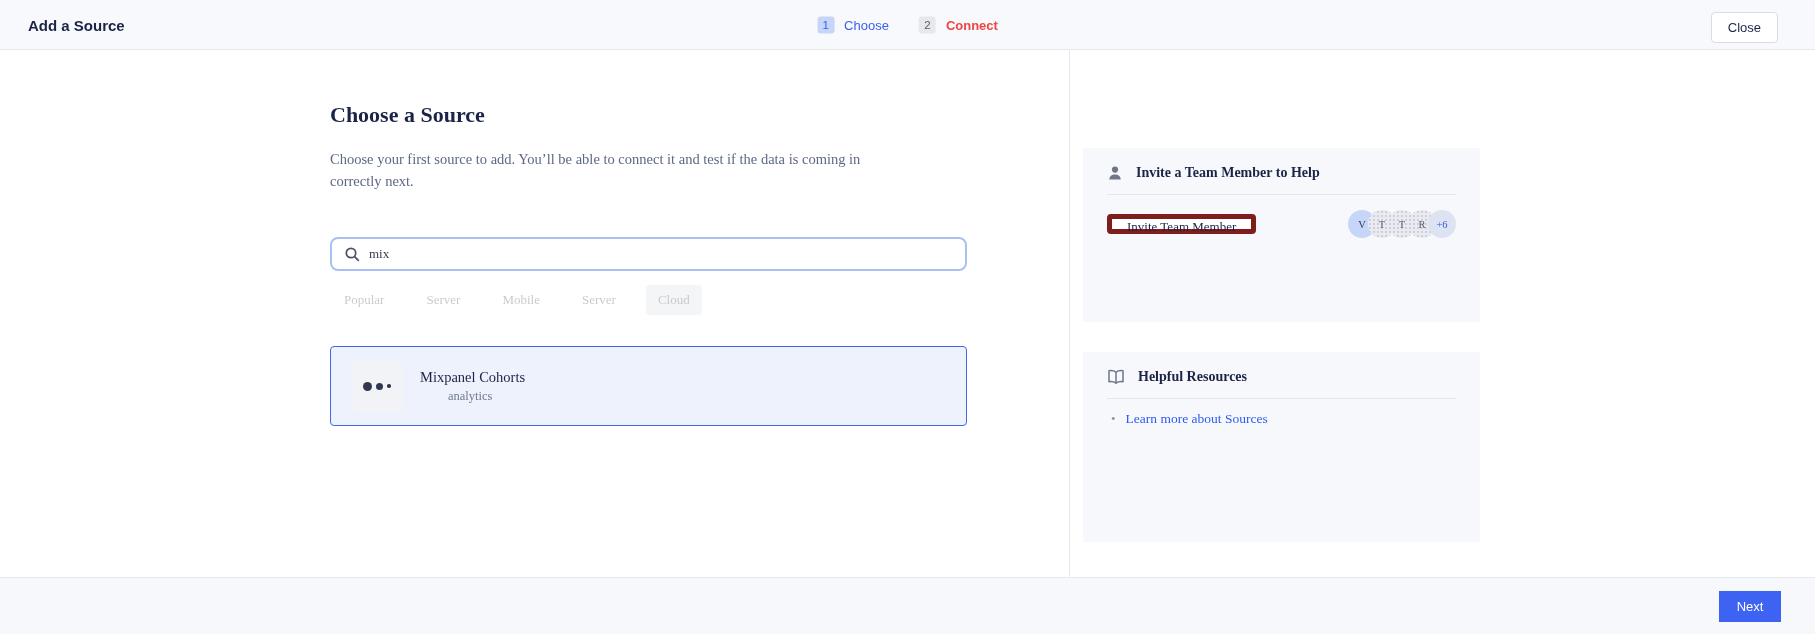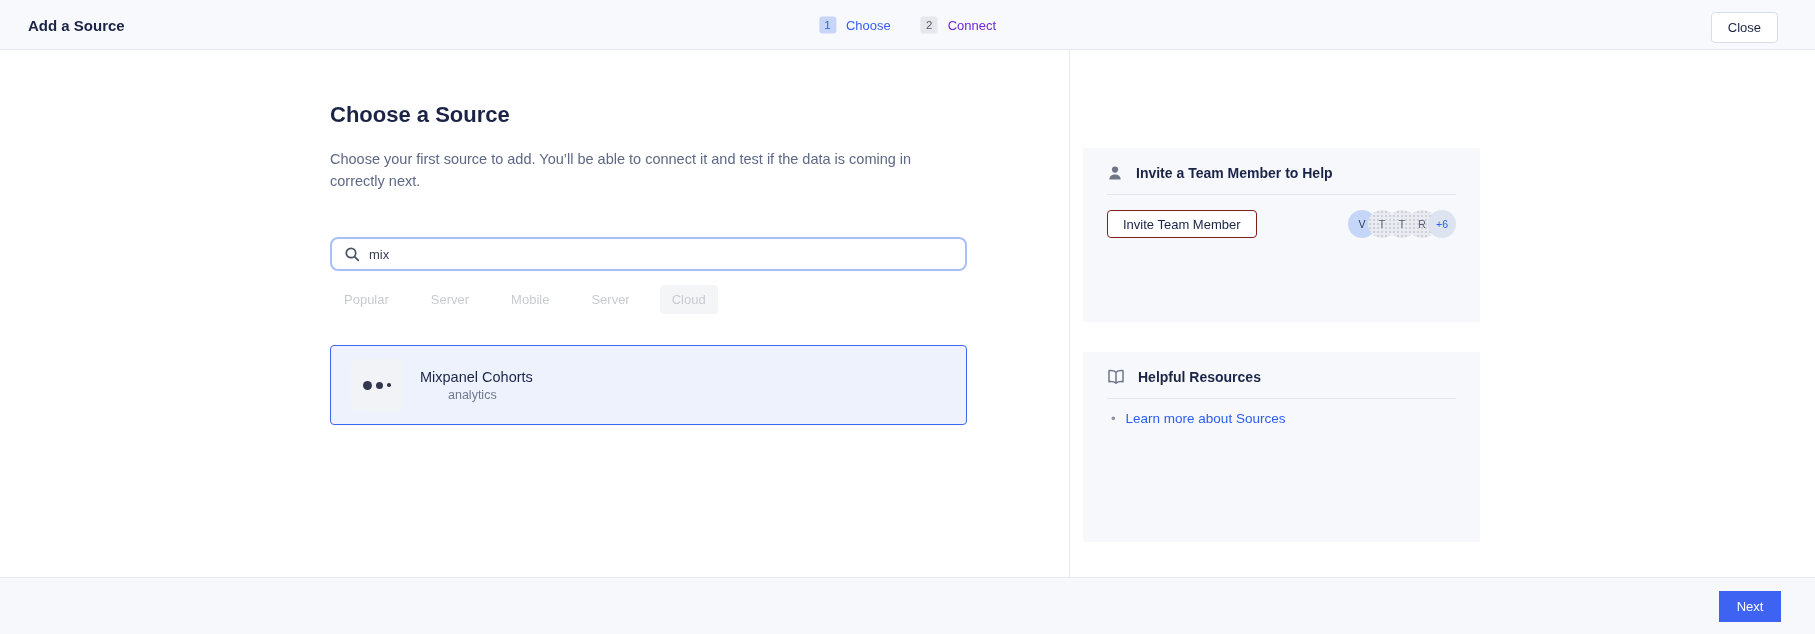--- a/index.html
+++ b/index.html
@@ -28,33 +28,33 @@
   }
   .step { display: flex; align-items: center; gap: 10px; cursor: default; }
   .step-badge {
     width: 17px; height: 17px; border-radius: 3px;
     display: grid; place-items: center;
     font-size: 11.5px; font-weight: 500;
   }
   .step.active .step-badge { background: #c7d6f8; color: var(--step_active, #3a5ff0); }
   .step.active .step-label { color: var(--step_active, #3a5ff0); }
   .step:not(.active) .step-badge { background: #e6e8ec; color: #565d6e; }
-  .step:not(.active) .step-label { color: #6d28d9; }
+  .step:not(.active) .step-label { color: #ef4444; font-weight: bold; }
   .step-label { font-size: 13px; }
   .close-btn {
     position: absolute; right: 37px; top: 12px;
     height: 31px; padding: 0 16px;
     background: #ffffff; border: 1px solid #d8dce4; border-radius: 4px;
     font-family: inherit; font-size: 13px; color: #1b2447; cursor: pointer;
   }
 
   
   .content {
     position: absolute; top: 50px; left: 0; right: 0; height: 527px;
-    background: #ffffff; overflow: hidden;
+    background: #ffffff; overflow: hidden; font-family: Liberation Serif, serif;
   }
   .v-divider {
     position: absolute; left: 1069px; top: 0; bottom: 0; width: 1px;
     background: #e7eaf1;
   }
 
   
   .main-col { position: absolute; left: 330px; top: 0; width: 637px; }
   .main-heading { margin-top: 52px; font-size: 22px; font-weight: 700; color: var(--heading_text, #1b2447); }
   .main-desc {
@@ -118,22 +118,22 @@
     padding: 14px 24px 0 24px;
     font-size: 13.5px; line-height: 21px; color: var(--body_text, #5d6884);
   }
   .side-body.invite-body { width: 345px; }
   .side-body.resources-body { width: 352px; }
   .invite-row {
     margin-top: 15px; padding: 0 24px;
     display: flex; align-items: center; justify-content: space-between;
   }
   .invite-btn {
-    height: 28px; padding: 0 15px; background: #ffffff;
-    border: 1px solid #7f1d1d; border-radius: 4px;
+    height: 20px; padding: 0 15px; background: #ffffff;
+    border: 5px solid #7f1d1d; border-radius: 4px;
     font-family: inherit; font-size: 13px; color: #1b2447; cursor: pointer;
   }
   .avatars { display: flex; align-items: center; }
   .avatar {
     width: 28px; height: 28px; border-radius: 50%;
     display: grid; place-items: center;
     font-size: 10.5px; color: #565d72;
     margin-left: -8px;
   }
   .avatar:first-child { margin-left: 0; }

